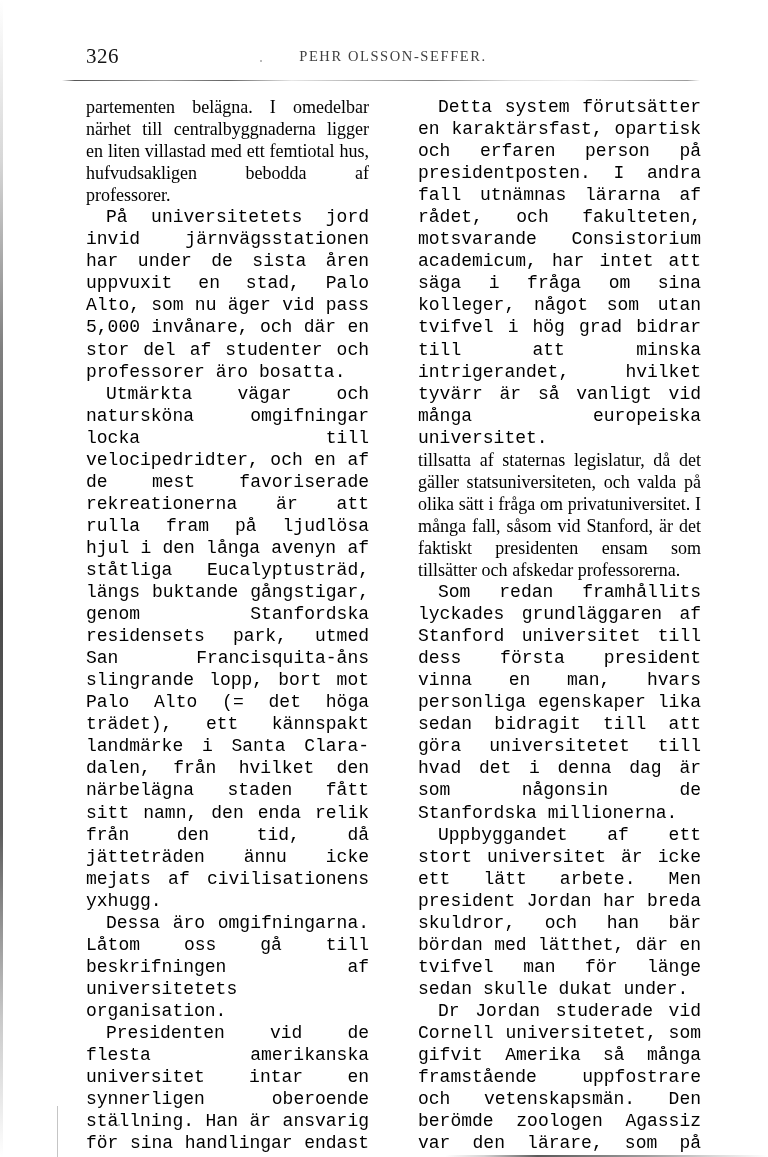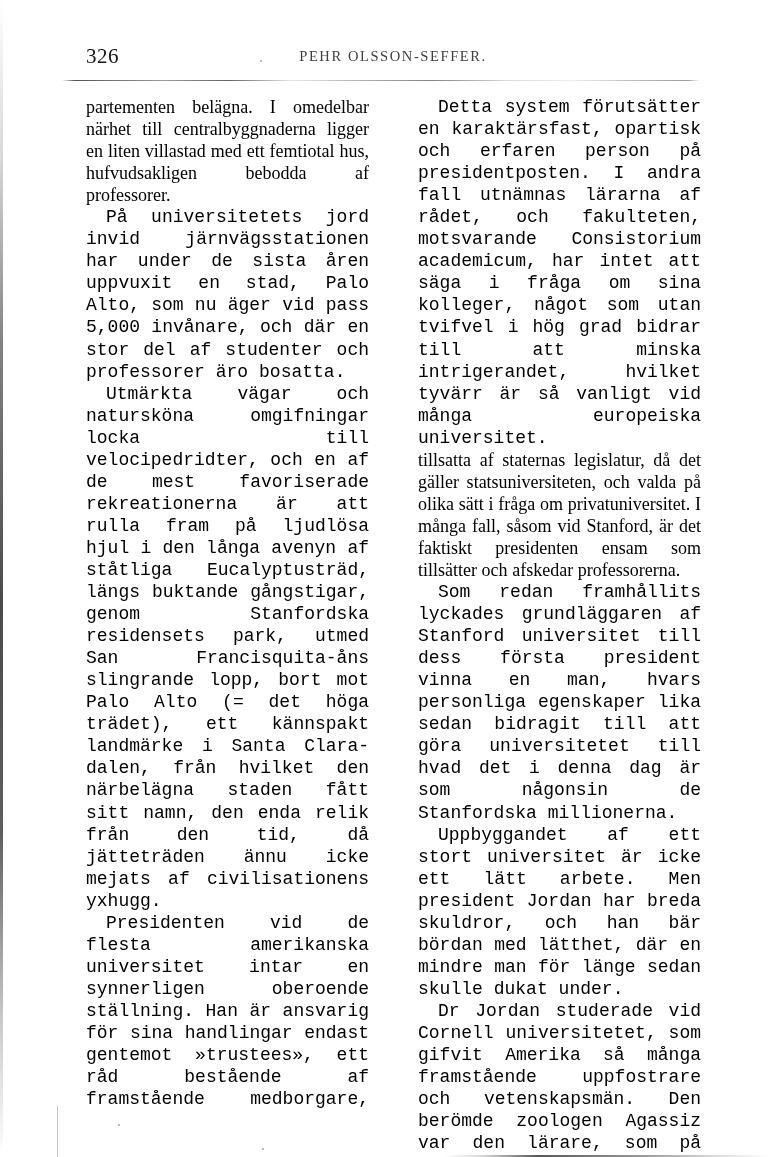--- a/index.html
+++ b/index.html
@@ -156,25 +156,26 @@
     <div class="head-title">PEHR  OLSSON-SEFFER.</div>
   </div>
   <div class="head-rule"></div>
 
   <div class="columns">
 
     <div class="col col-left">
       <p class="para">partementen belägna. I omedelbar närhet till centralbyggnaderna ligger en liten villastad med ett femtiotal hus, hufvudsakligen bebodda af professorer.</p>
       <p class="para indent">På universitetets jord invid järnvägsstationen har under de sista åren uppvuxit en stad, Palo Alto, som nu äger vid pass 5,000 invånare, och där en stor del af studenter och professorer äro bosatta.</p>
       <p class="para indent">Utmärkta vägar och natursköna omgifningar locka till velocipedridter, och en af de mest favoriserade rekreationerna är att rulla fram på ljudlösa hjul i den långa avenyn af ståtliga Eucalyptusträd, längs buktande gångstigar, genom Stanfordska residensets park, utmed San Francisquita-åns slingrande lopp, bort mot Palo Alto (= det höga trädet), ett kännspakt landmärke i Santa Clara-dalen, från hvilket den närbelägna staden fått sitt namn, den enda relik från den tid, då jätteträden ännu icke mejats af civilisationens yxhugg.</p>
+      <p class="para indent">Dessa äro omgifningarna. Låtom oss gå till beskrifningen af universitetets organisation.</p>
       <p class="para indent last-justify">Presidenten vid de flesta amerikanska universitet intar en synnerligen oberoende ställning. Han är ansvarig för sina handlingar endast gentemot »trustees», ett råd bestående af framstående medborgare,</p>
     </div>
 
     <div class="col col-right">
       <p class="para indent">Detta system förutsätter en karaktärsfast, opartisk och erfaren person på presidentposten. I andra fall utnämnas lärarna af rådet, och fakulteten, motsvarande Consistorium academicum, har intet att säga i fråga om sina kolleger, något som utan tvifvel i hög grad bidrar till att minska intrigerandet, hvilket tyvärr är så vanligt vid många europeiska universitet.</p>
       <p class="para">tillsatta af staternas legislatur, då det gäller statsuniversiteten, och valda på olika sätt i fråga om privatuniversitet. I många fall, såsom vid Stanford, är det faktiskt presidenten ensam som tillsätter och afskedar professorerna.</p>
       <p class="para indent">Som redan framhållits lyckades grundläggaren af Stanford universitet till dess första president vinna en man, hvars personliga egenskaper lika sedan bidragit till att göra universitetet till hvad det i denna dag är som någonsin de Stanfordska millionerna.</p>
-      <p class="para indent">Uppbyggandet af ett stort universitet är icke ett lätt arbete. Men president Jordan har breda skuldror, och han bär bördan med lätthet, där en mindre man för länge sedan skulle dukat under.</p>
+      <p class="para indent">Uppbyggandet af ett stort universitet är icke ett lätt arbete. Men president Jordan har breda skuldror, och han bär bördan med lätthet, där en tvifvel man för länge sedan skulle dukat under.</p>
       <p class="para indent last-justify">Dr Jordan studerade vid Cornell universitetet, som gifvit Amerika så många framstående uppfostrare och vetenskapsmän. Den berömde zoologen Agassiz var den lärare, som på Jordan utöfvade det största inflytandet, och eleven har i sanning gjort sin lärare heder. Som vetenskaplig forskare står Jordan för närvarande högst i Amerika i sitt fack, systematisk ichtyologi; som uppfostrare ställes han bland de främste i unionen, och där äro få mer uppmärksammade; som författare såväl af vetenskapliga som populära arbeten är han säkerligen en af de mest produktiva. Antalet af hans publikationer når öfver femhundra, och dock är han endast 54 år gammal. Och hvad som är viktigare, Jordans</p>
     </div>
 
   </div>
 </div>
 
 </body></html>

